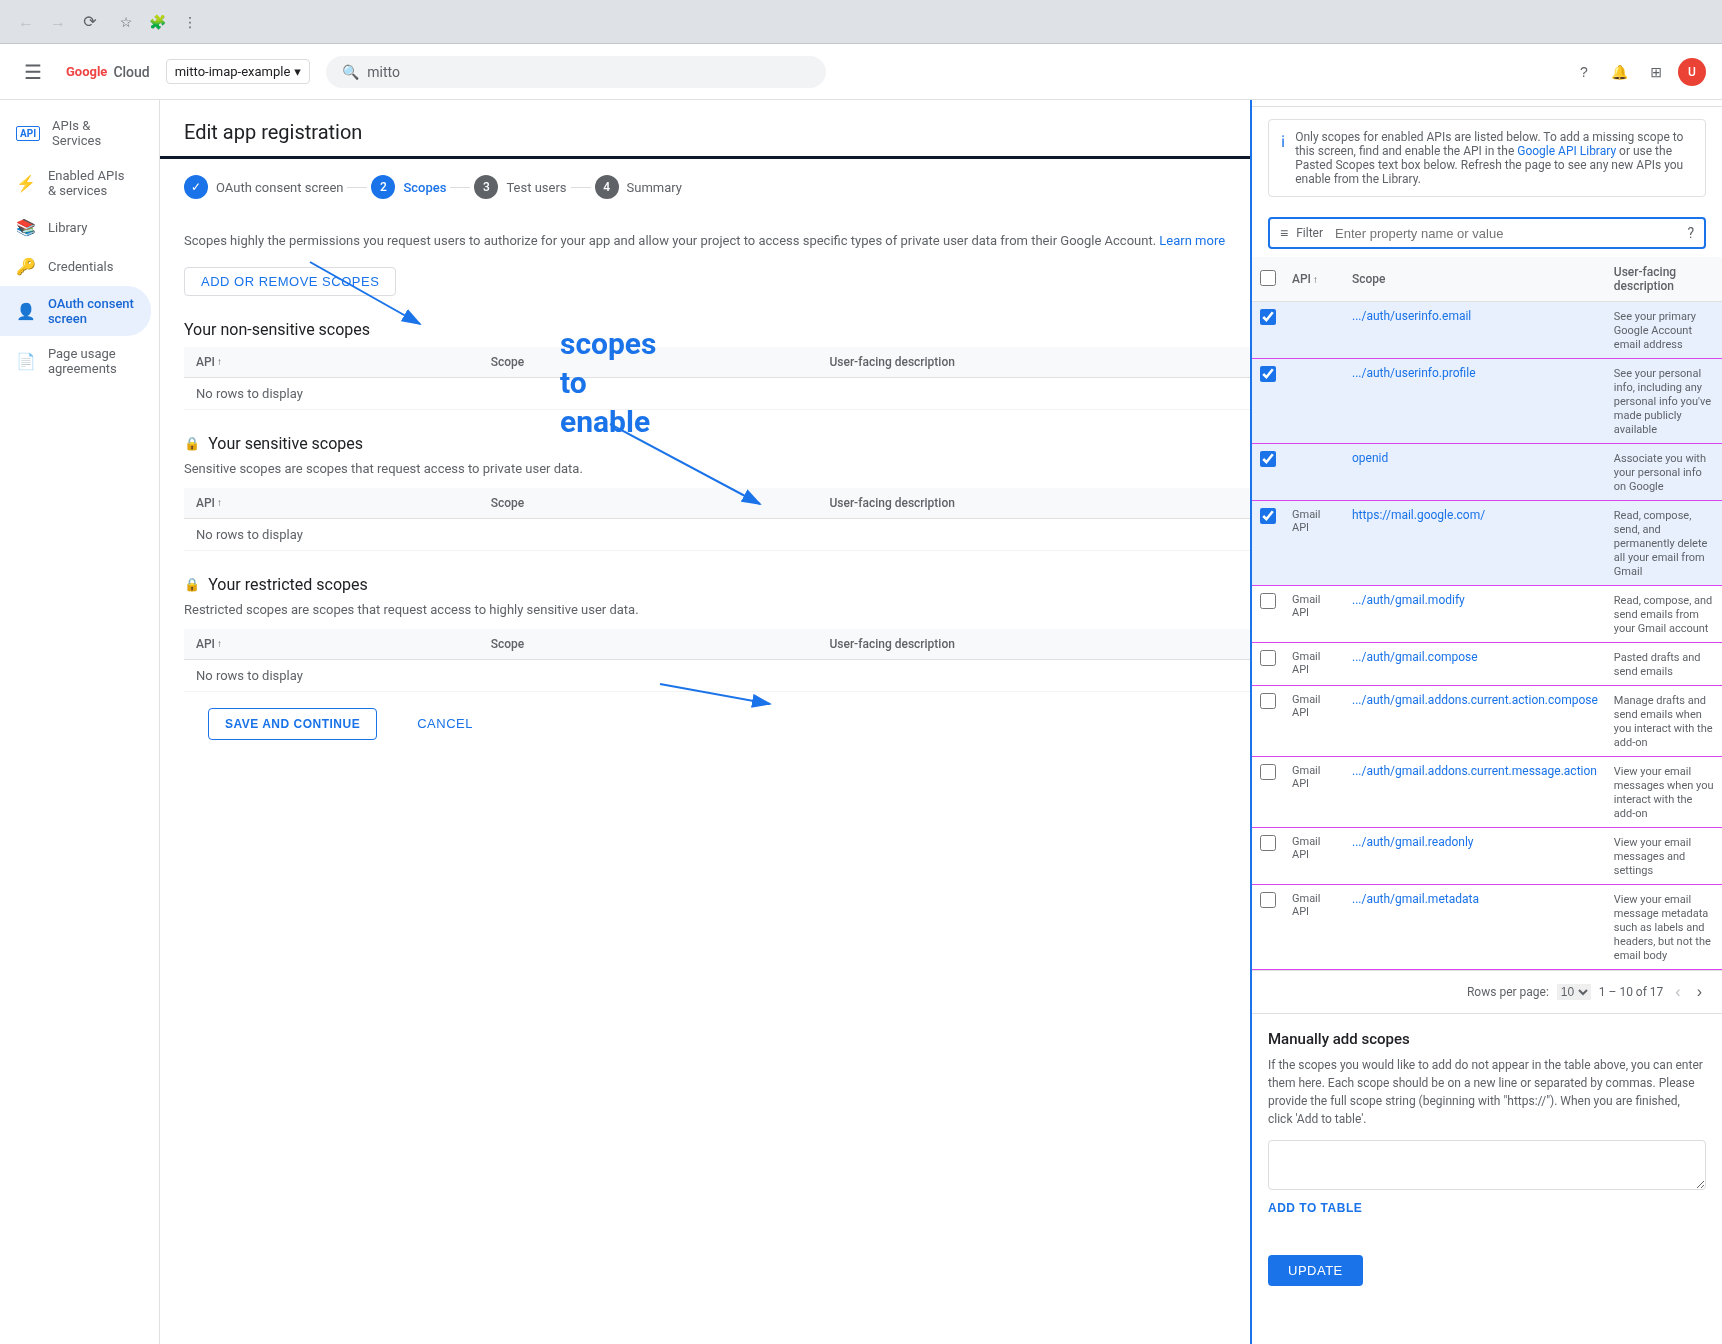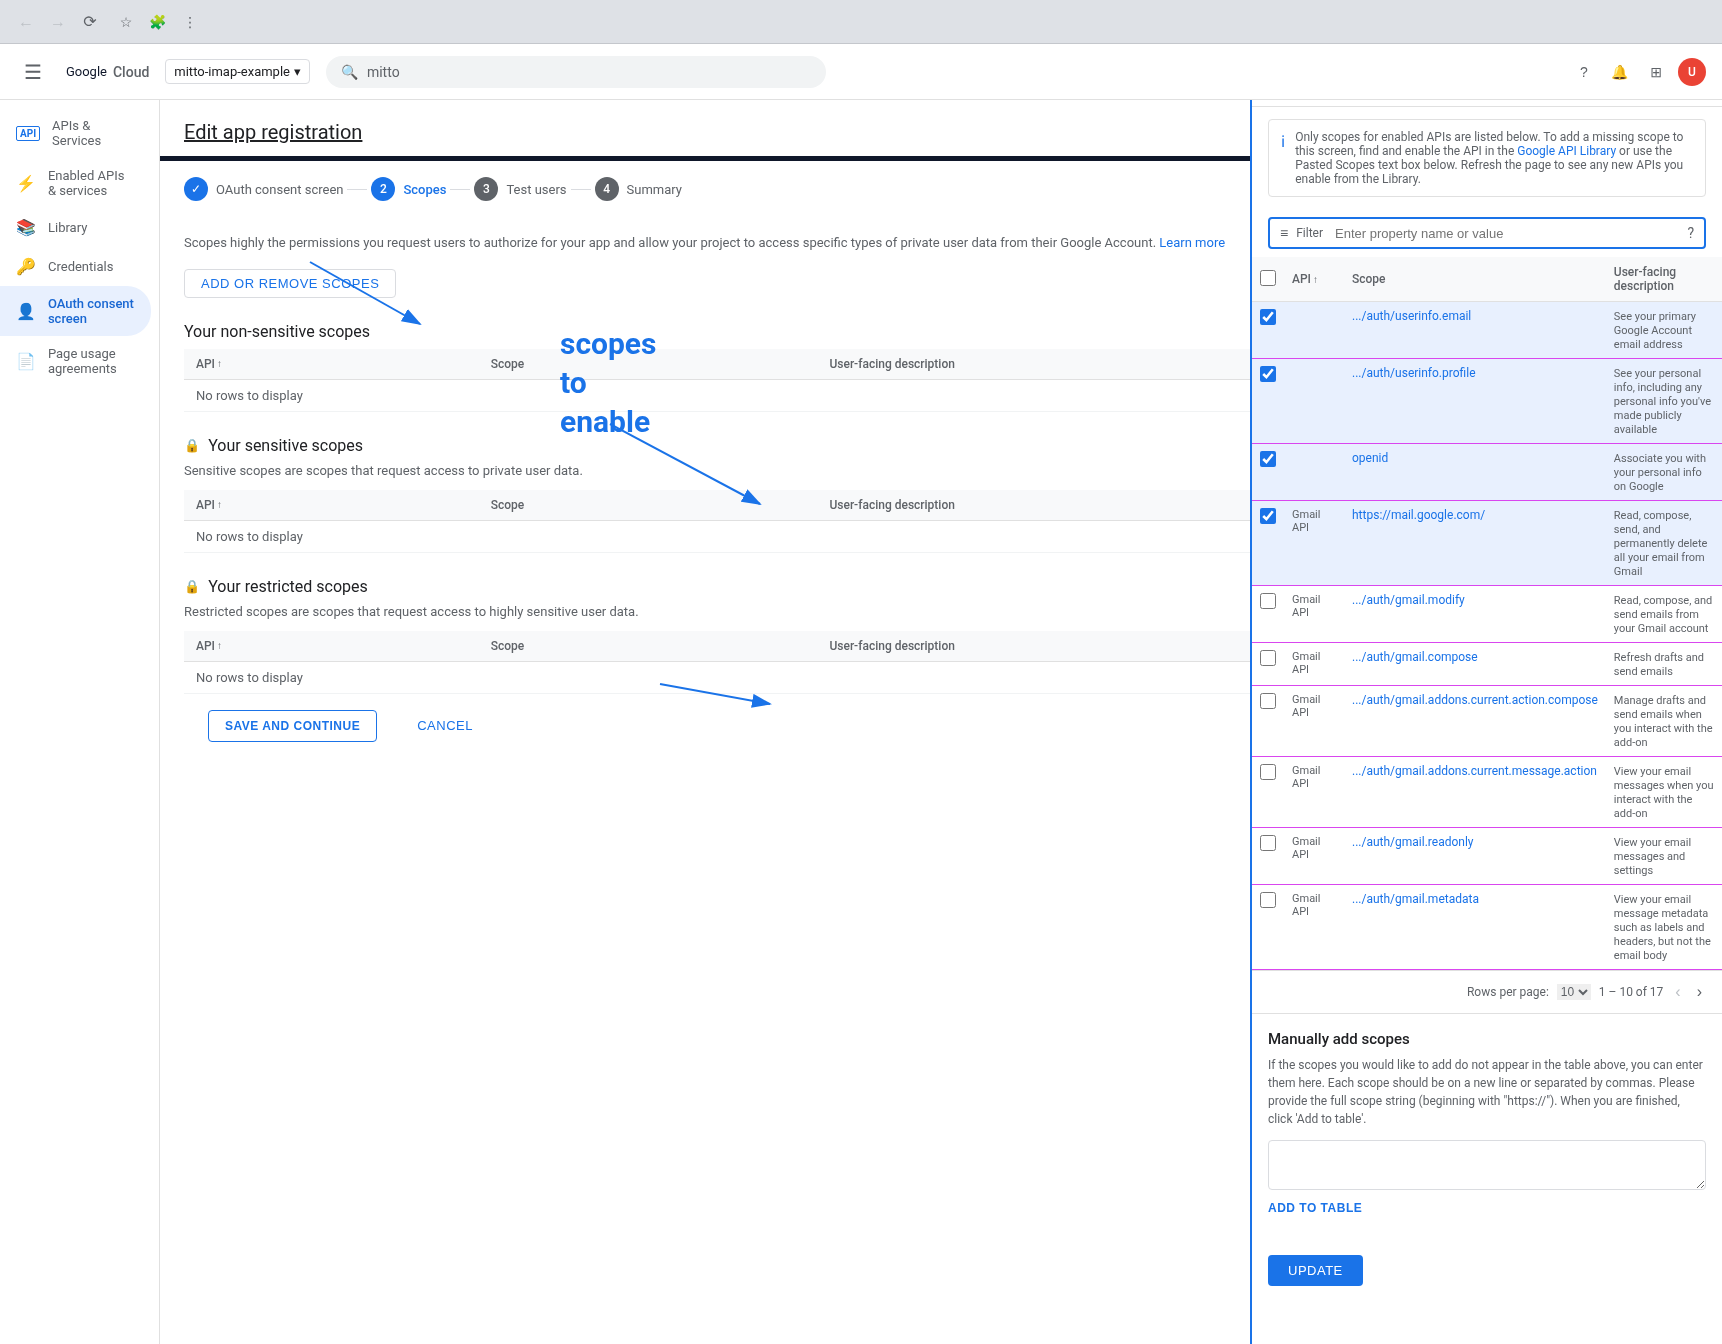--- a/index.html
+++ b/index.html
@@ -102,22 +102,21 @@
 
     
     .main-content {
       flex: 1;
       overflow-y: auto;
       padding: 0;
       background: white;
     }
     .page-header {
       padding: 20px 24px 12px;
-      border-bottom: 5px solid #0f172a;
-      text-decoration: underline;
+      border-bottom: 3px solid #0f172a;
     }
     .page-title { font-size: 20px; font-weight: 400; color: #202124; }
 
     
     .stepper {
       display: flex;
       align-items: center;
       padding: 16px 24px;
       gap: 0;
     }
@@ -341,21 +340,21 @@
   <div class="browser-actions">
     <button class="browser-icon-btn">☆</button>
     <button class="browser-icon-btn">🧩</button>
     <button class="browser-icon-btn">⋮</button>
   </div>
 </div>
 
 <div class="top-bar">
   <span class="hamburger">☰</span>
   <div class="google-cloud-logo">
-    <span style="color:#0f172a;font-weight:400;font-size:13px;">Google</span>
+    <span style="color:#ef4444;font-weight:700;font-size:13px;">Google</span>
     <span class="gc-logo-text">Cloud</span>
   </div>
   <div class="project-selector">
     <span>mitto-imap-example</span>
     <span>▾</span>
   </div>
   <div class="search-bar-top">
     <span>🔍</span>
     <span>mitto</span>
   </div>
@@ -612,21 +611,21 @@
       <td class="col-api" style="font-size:11px;color:#5f6368;">Gmail API</td>
       <td class="col-scope"><span class="scope-text">.../auth/gmail.modify</span></td>
       <td class="col-desc"><span class="desc-text">Read, compose, and send emails from your Gmail account</span></td>
     </tr>
           <tr>
       <td class="checkbox-cell">
         <input type="checkbox" class="cb" style="">
       </td>
       <td class="col-api" style="font-size:11px;color:#5f6368;">Gmail API</td>
       <td class="col-scope"><span class="scope-text">.../auth/gmail.compose</span></td>
-      <td class="col-desc"><span class="desc-text">Refresh drafts and send emails</span></td>
+      <td class="col-desc"><span class="desc-text">Pasted drafts and send emails</span></td>
     </tr>
           <tr>
       <td class="checkbox-cell">
         <input type="checkbox" class="cb" style="">
       </td>
       <td class="col-api" style="font-size:11px;color:#5f6368;">Gmail API</td>
       <td class="col-scope"><span class="scope-text">.../auth/gmail.addons.current.action.compose</span></td>
       <td class="col-desc"><span class="desc-text">Manage drafts and send emails when you interact with the add-on</span></td>
     </tr>
           <tr>

